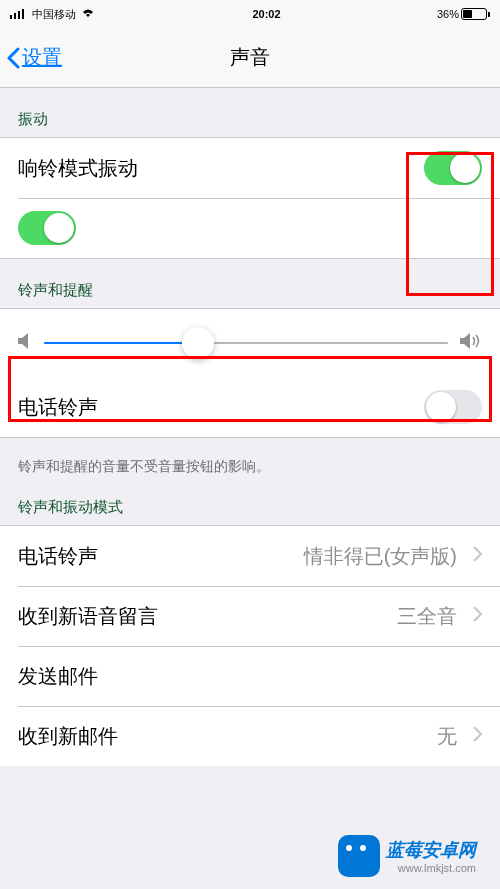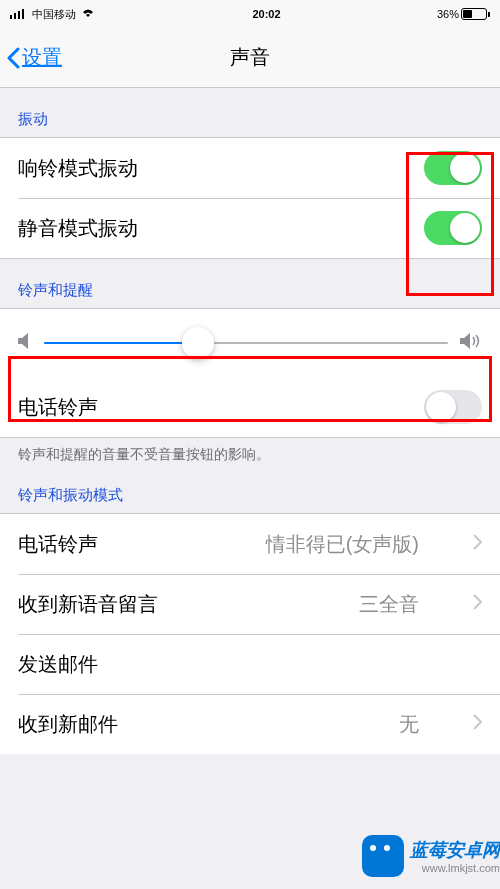--- a/index.html
+++ b/index.html
@@ -42,53 +42,52 @@
     .nav-back svg { margin-right: 2px; }
     .nav-title {
       position: absolute;
       left: 50%;
       transform: translateX(-50%);
       font-size: 20px;
       font-weight: 400;
     }
     .section-header {
       font-size: 15px;
-      color: #1d4ed8;
+      color: #14532d;
       padding: 22px 18px 8px;
     }
     .section-footer {
       font-size: 14px;
       color: #6d6d72;
-      padding: 8px 18px 0;
+      padding: 20px 18px 0;
     }
     .cell-group {
       background: #fff;
       border-top: 1px solid #c8c7cc;
       border-bottom: 1px solid #c8c7cc;
     }
     .cell {
       display: flex;
       align-items: center;
       justify-content: space-between;
       min-height: 60px;
       padding: 4px 18px;
       position: relative;
-      gap: 48px;
     }
     .cell + .cell::before {
       content: "";
       position: absolute;
       top: 0;
       left: 18px;
       right: 0;
       height: 1px;
       background: #c8c7cc;
     }
     .cell-label { font-size: 20px; color: #000; }
-    .cell-detail { font-size: 20px; color: #8e8e93; margin-left: auto; margin-right: 6px; }
+    .cell-detail { font-size: 20px; color: #8e8e93; margin-left: auto; margin-right: 16px; }
     .switch {
       width: 58px;
       height: 34px;
       border-radius: 17px;
       background: #4cd964;
       position: relative;
     }
     .switch.off { background: #e5e5ea; }
     .knob {
       width: 30px;
@@ -140,21 +139,21 @@
     .highlight-red {
       border: 3px solid #ff0000;
       position: absolute;
       pointer-events: none;
     }
     .hl1 { top: 152px; right: 6px; width: 88px; height: 144px; }
     .hl2 { top: 356px; left: 8px; right: 8px; height: 66px; }
     .watermark {
       position: absolute;
       bottom: 12px;
-      right: 0;
+      right: 24px;
       display: flex;
       align-items: center;
       gap: 6px;
     }
     .wm-icon {
       width: 42px;
       height: 42px;
       background: #0076d6;
       border-radius: 10px;
       position: relative;
@@ -237,21 +236,20 @@
 
 <div class="section-header">振动</div>
 <div class="cell-group">
   <div class="cell">
     <span class="cell-label">响铃模式振动</span>
     <div class="switch">
         <div class="knob"></div>
       </div>
   </div>
   <div class="cell">
-    <span class="cell-label">静音模式振动</span>
     <div class="switch">
         <div class="knob"></div>
       </div>
   </div>
 </div>
 
 <div class="section-header">铃声和提醒</div>
 <div class="cell-group">
   <div class="slider-cell">
     <span>

